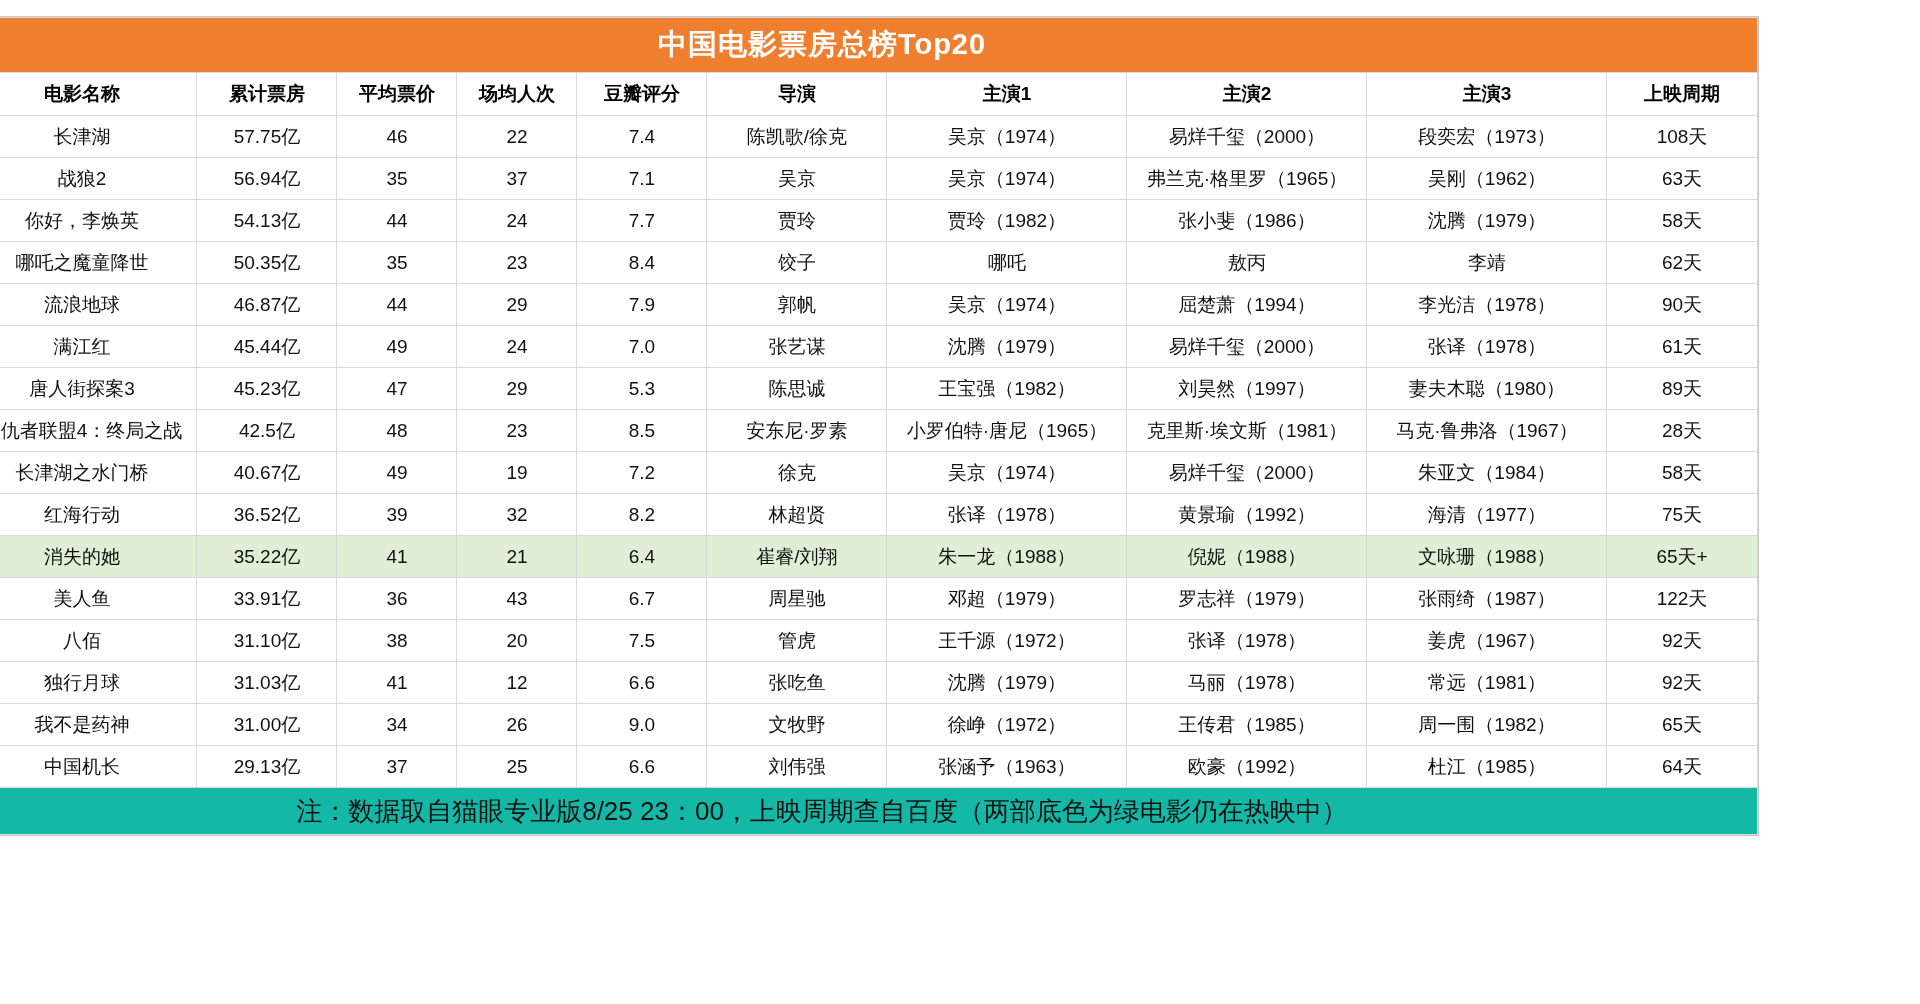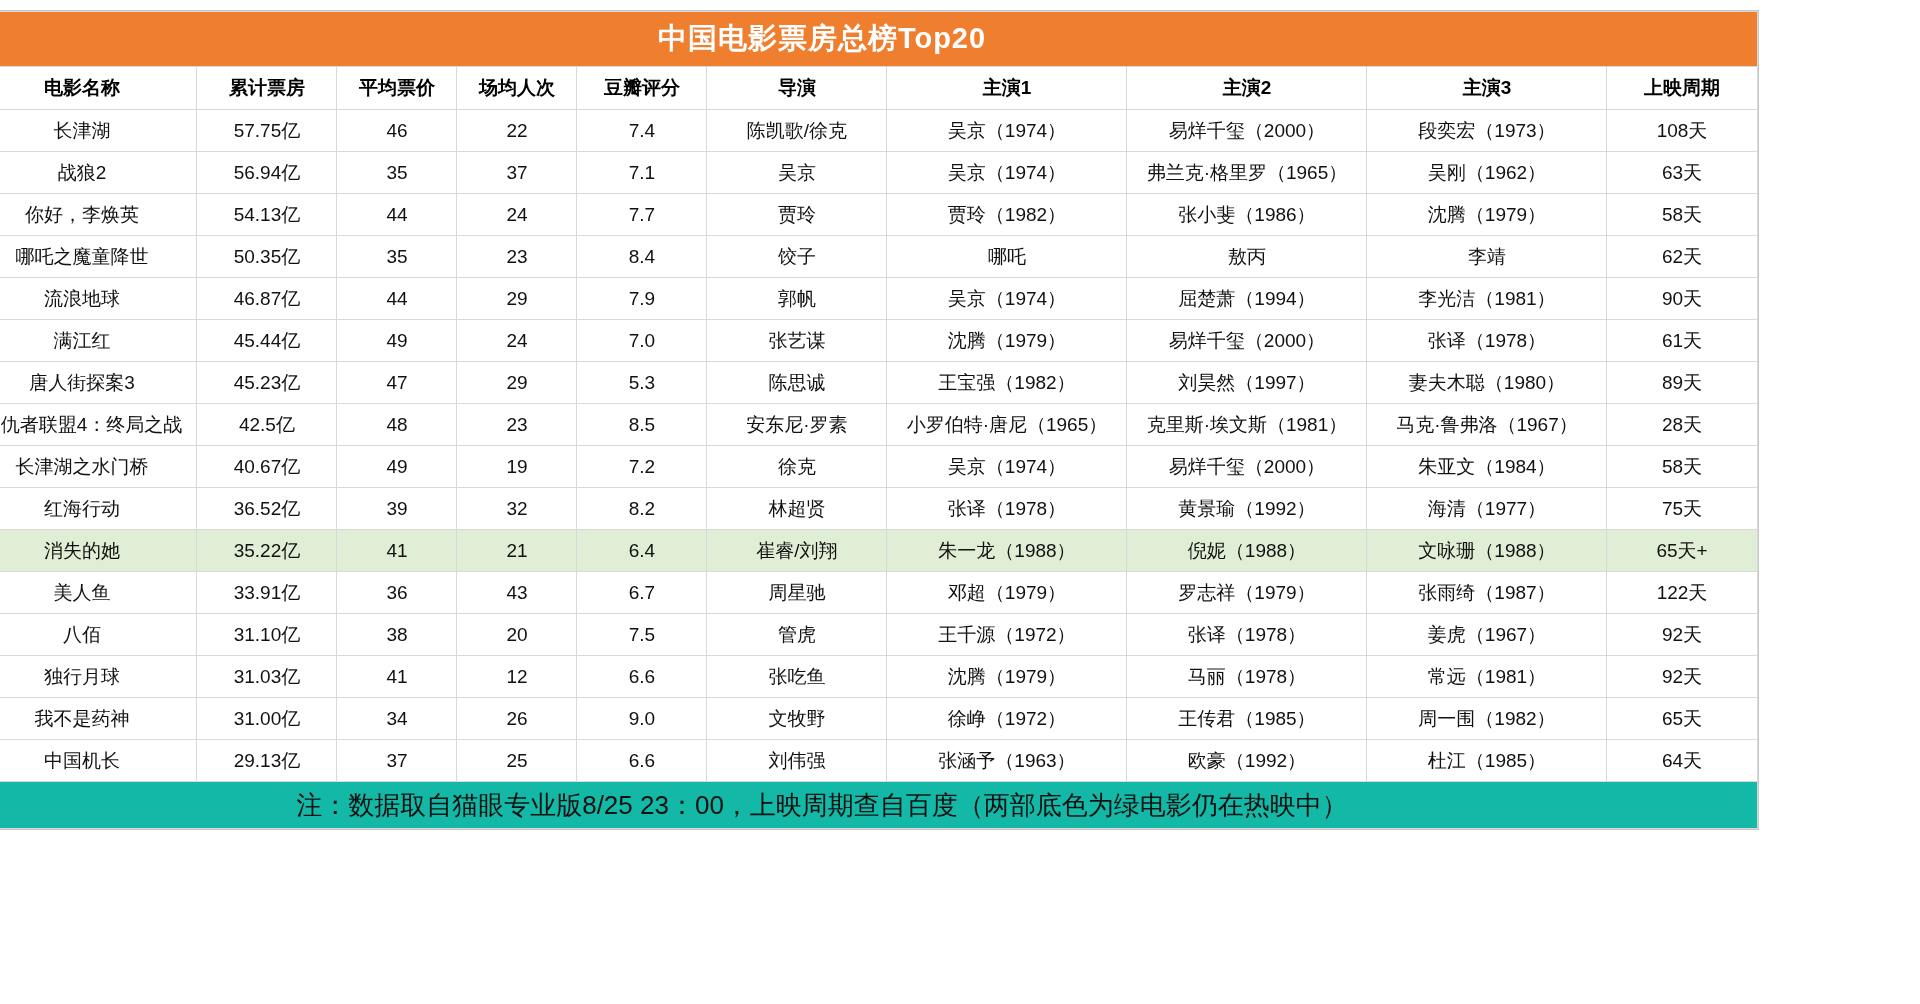--- a/index.html
+++ b/index.html
@@ -14,21 +14,21 @@
     color: #000000;
     overflow: hidden;
   }
   .page {
     width: 1644px;
     height: 1004px;
     display: flex;
     align-items: flex-start;
     justify-content: center;
     box-sizing: border-box;
-    padding-top: 10px;
+    padding-top: 16px;
   }
   .table-wrap {
     width: 1908px;
     border: 1px solid #c8c8c8;
     box-sizing: border-box;
   }
   table.bo-table {
     border-collapse: collapse;
     width: 100%;
     table-layout: fixed;
@@ -176,21 +176,21 @@
           <tr class="data-row">
             <td>5</td>
             <td>流浪地球</td>
             <td>46.87亿</td>
             <td>44</td>
             <td>29</td>
             <td>7.9</td>
             <td>郭帆</td>
             <td>吴京（1974）</td>
             <td>屈楚萧（1994）</td>
-            <td>李光洁（1981）</td>
+            <td>李光洁（1978）</td>
             <td>90天</td>
           </tr>
           <tr class="data-row">
             <td>6</td>
             <td>满江红</td>
             <td>45.44亿</td>
             <td>49</td>
             <td>24</td>
             <td>7.0</td>
             <td>张艺谋</td>

